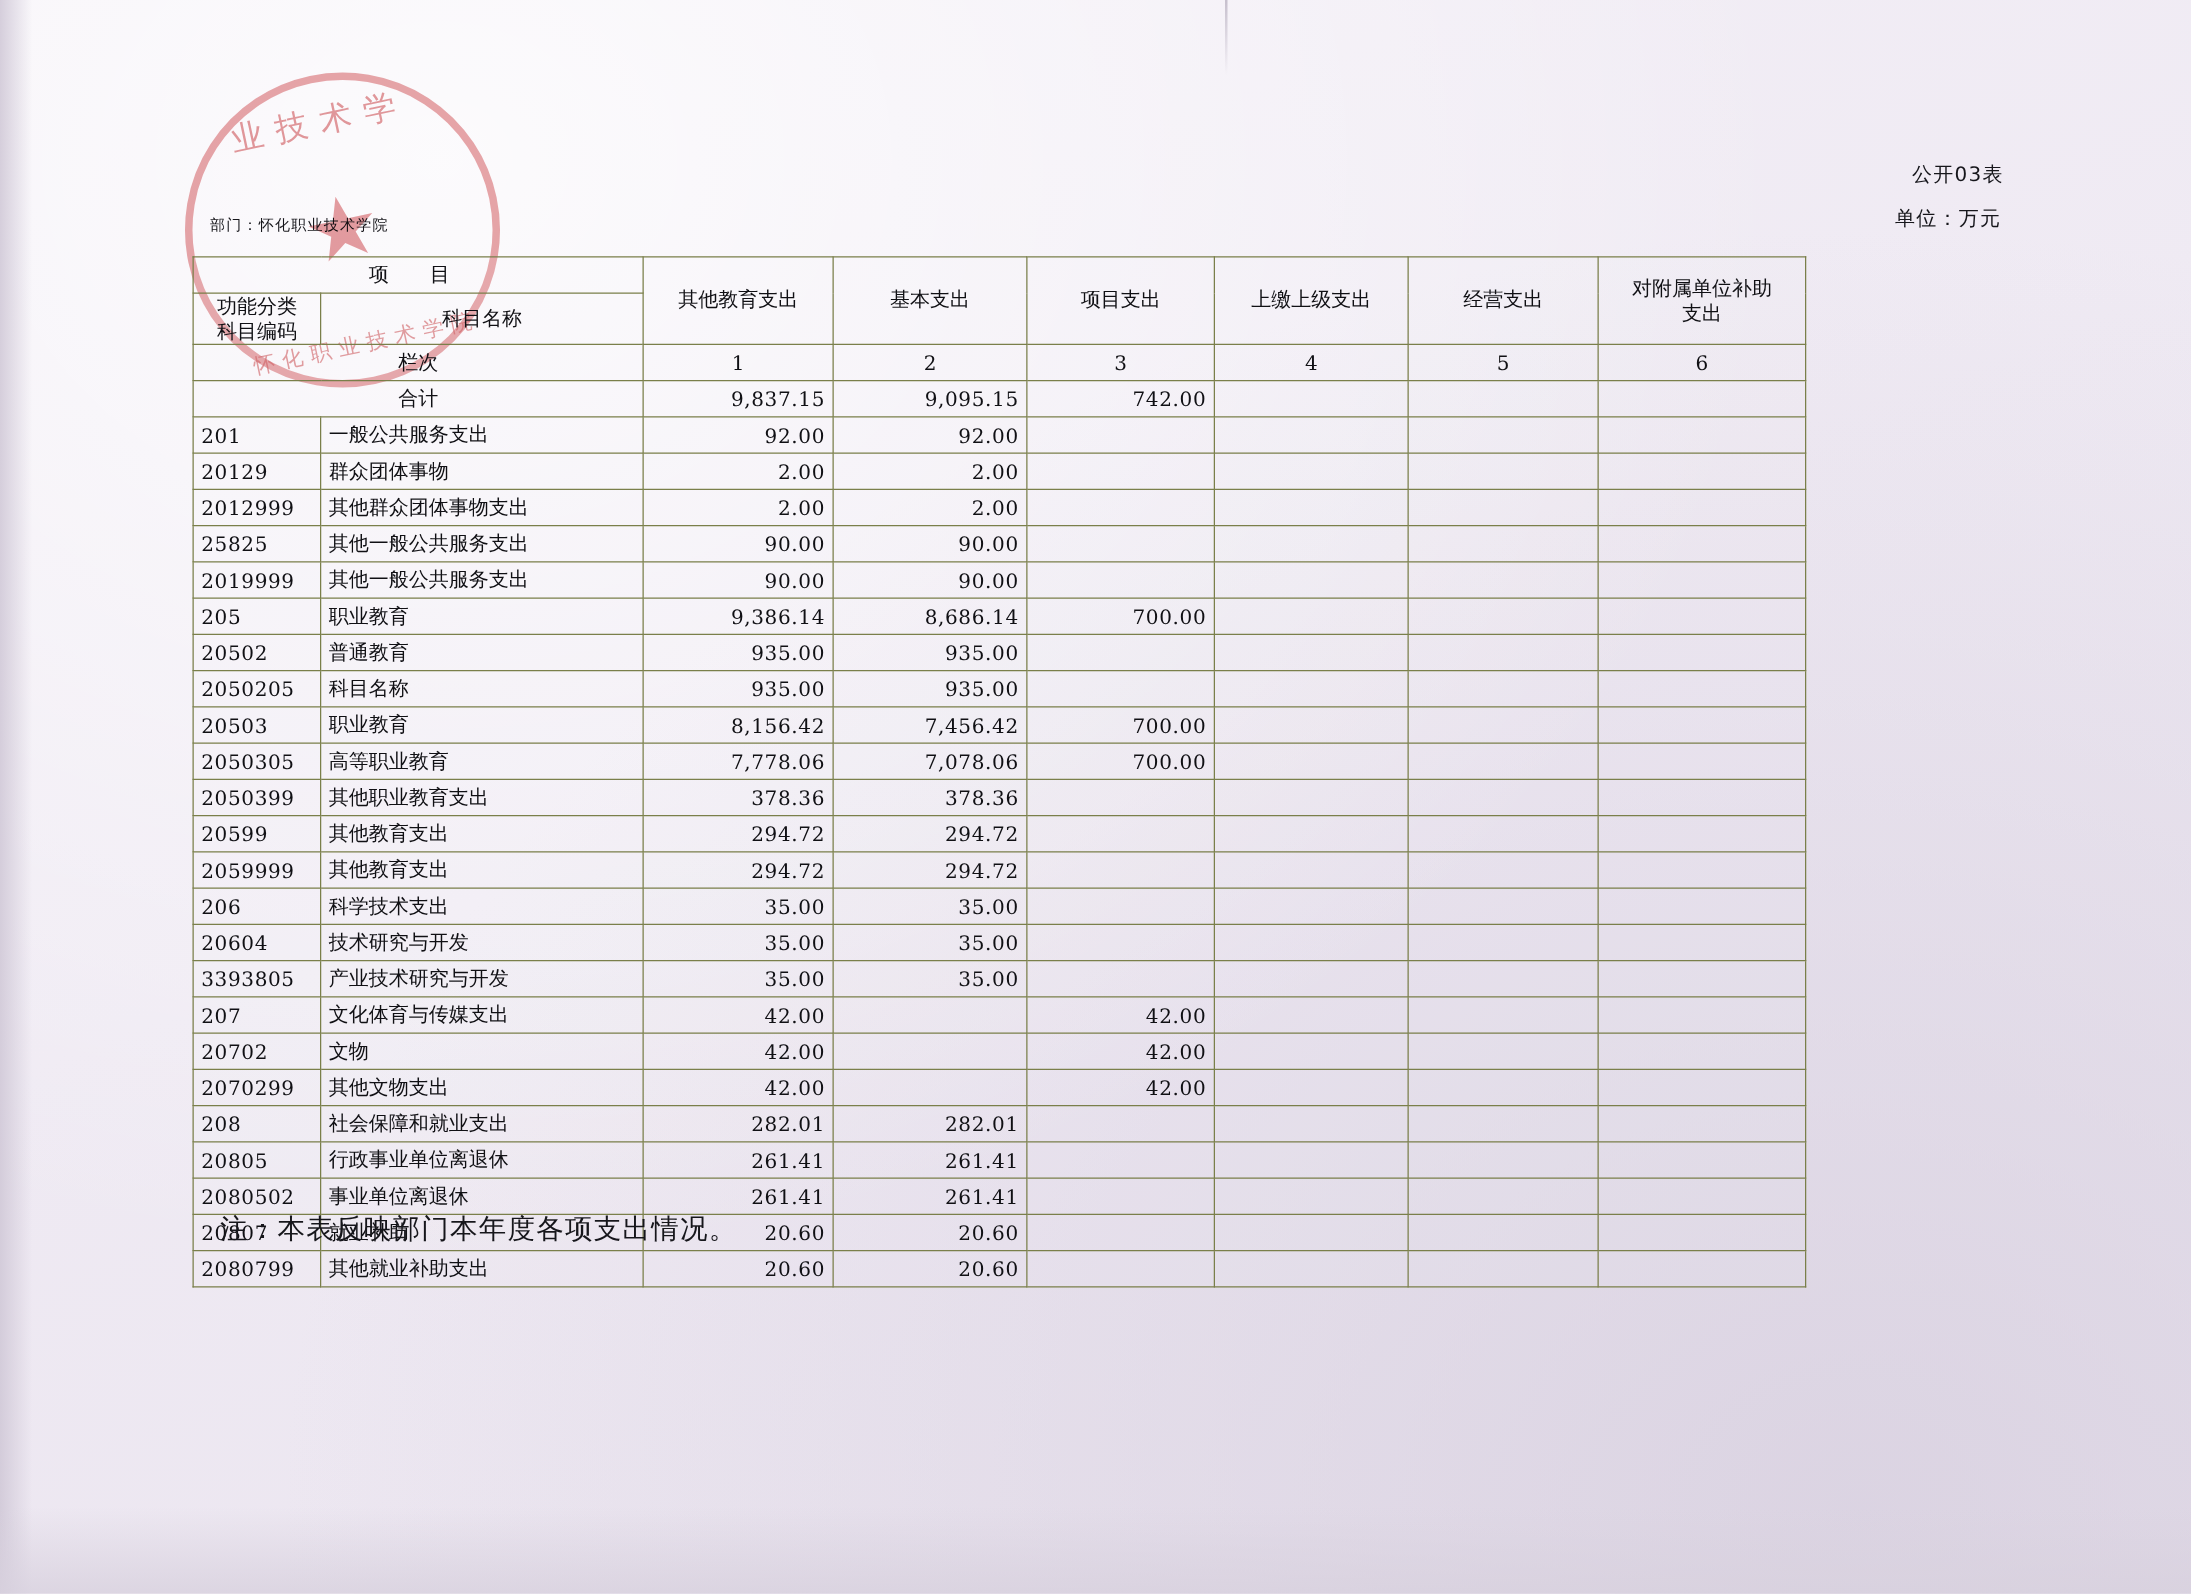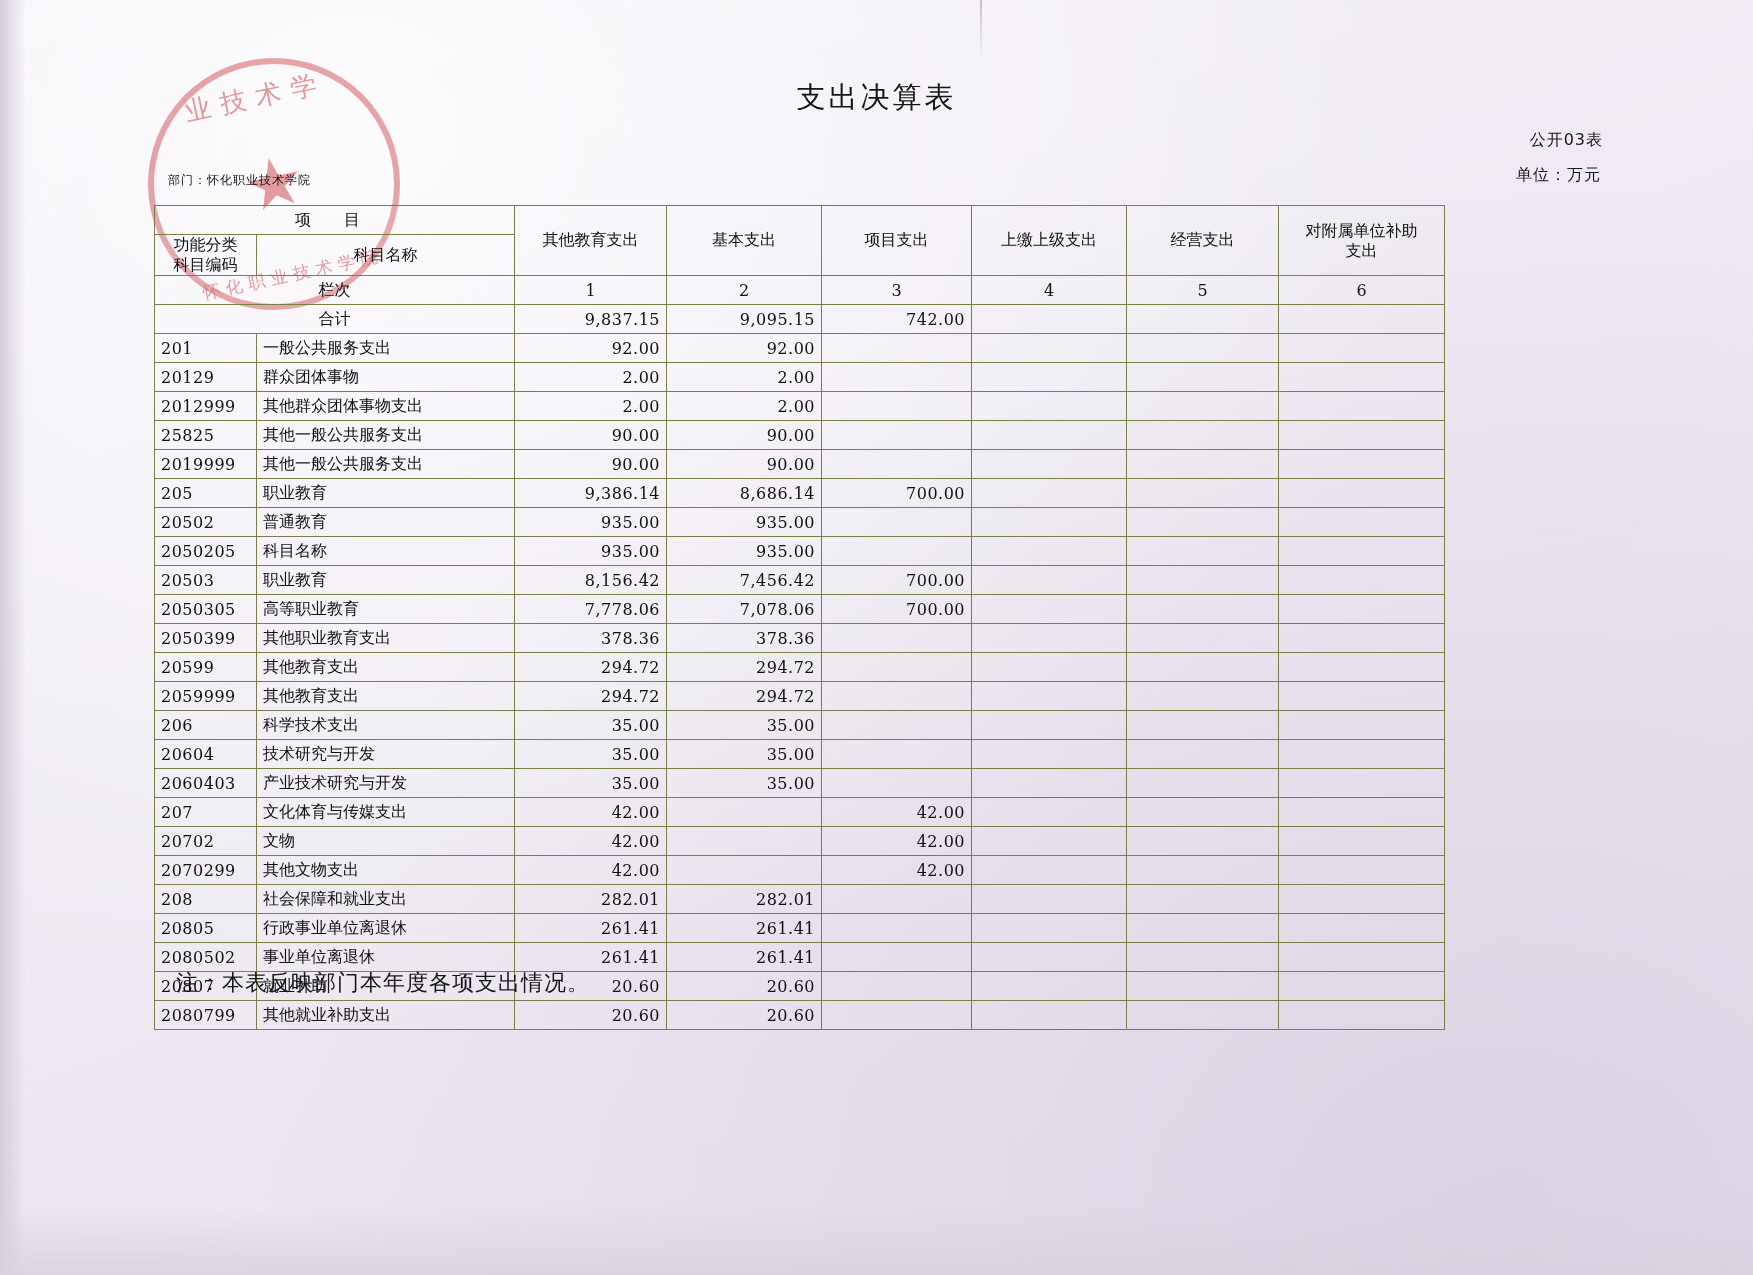--- a/index.html
+++ b/index.html
@@ -172,21 +172,20 @@
   }
 </style>
 </head>
 <body>
 
 <div class="page">
   <div class="edge-left"></div>
   <div class="edge-bottom"></div>
   <div class="crease"></div>
 
-  <div class="title">支出决算表</div>
   <div class="form-code">公开03表</div>
   <div class="unit">单位：万元</div>
   <div class="dept">部门：怀化职业技术学院</div>
 
   <div class="seal">
     <div class="seal-top">业技术学</div>
     <div class="star">★</div>
     <div class="seal-bottom">怀化职业技术学院</div>
   </div>
 
@@ -379,21 +378,21 @@
           <td class="code">20604</td>
           <td class="c-left name-ind0">技术研究与开发</td>
           <td class="num">35.00</td>
           <td class="num">35.00</td>
           <td class="num"></td>
           <td class="num"></td>
           <td class="num"></td>
           <td class="num"></td>
         </tr>
         <tr>
-          <td class="code">2060403</td>
+          <td class="code">3393805</td>
           <td class="c-left name-ind1">产业技术研究与开发</td>
           <td class="num">35.00</td>
           <td class="num">35.00</td>
           <td class="num"></td>
           <td class="num"></td>
           <td class="num"></td>
           <td class="num"></td>
         </tr>
         <tr>
           <td class="code">207</td>

